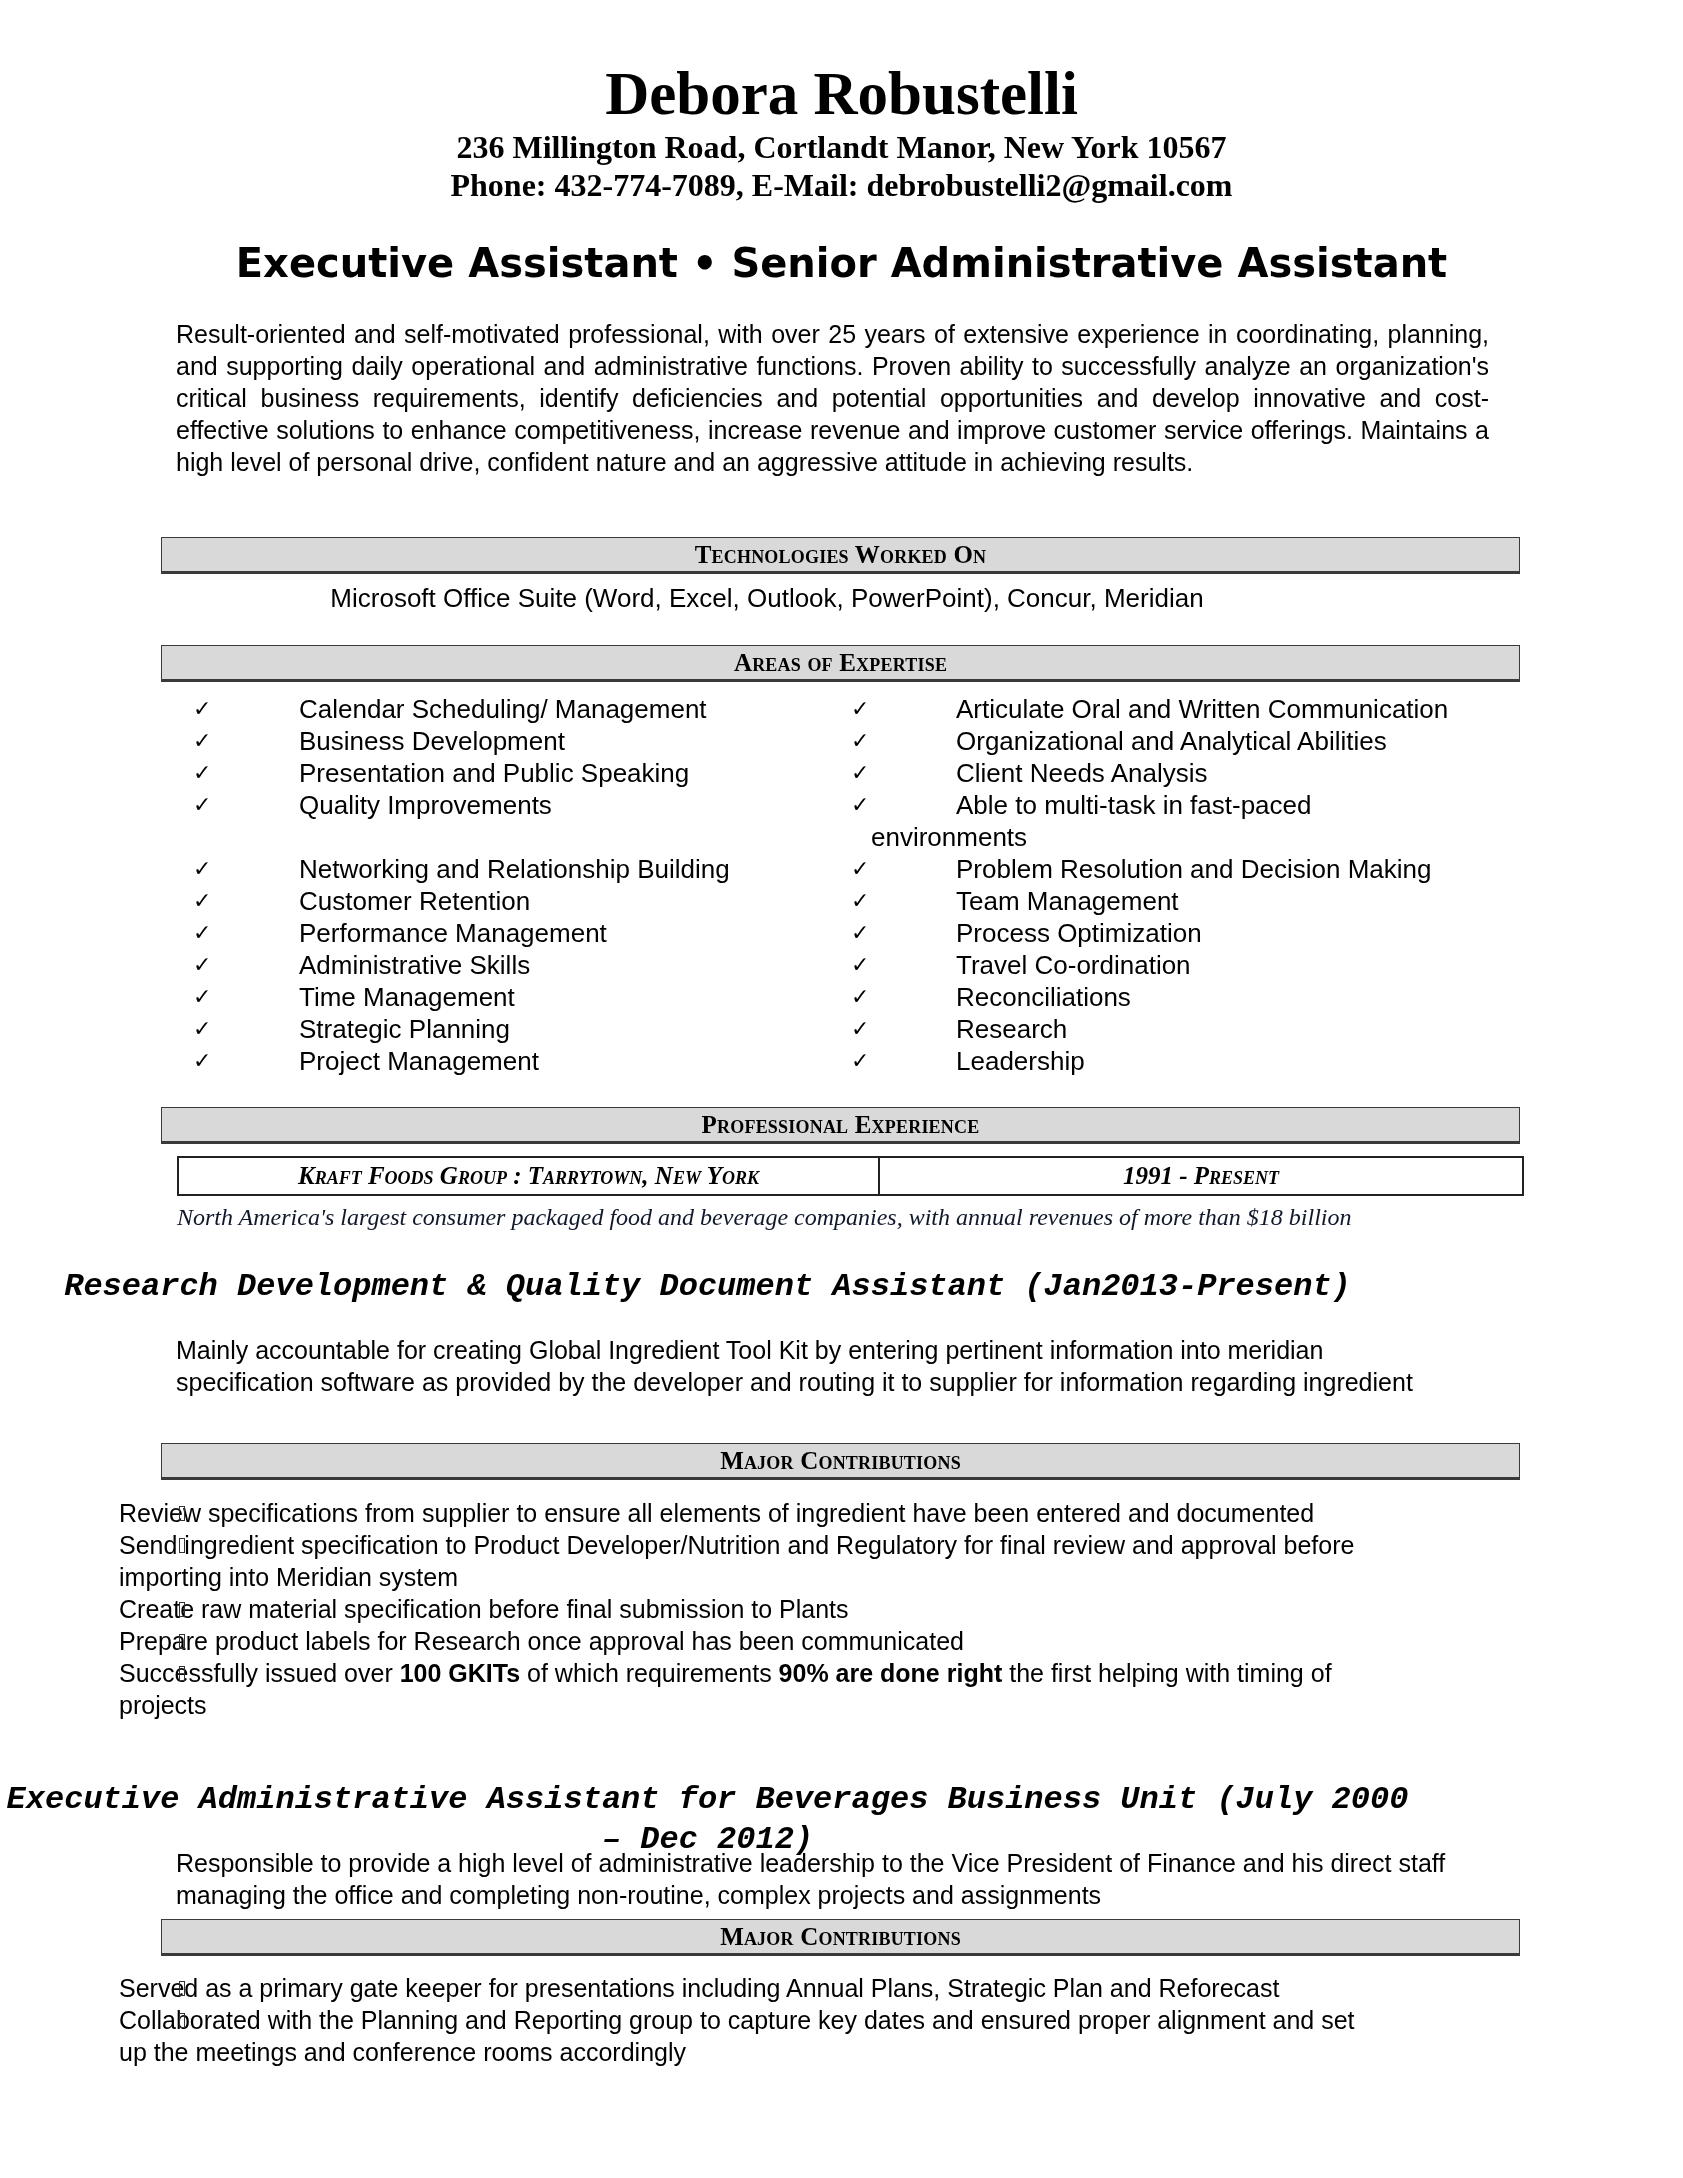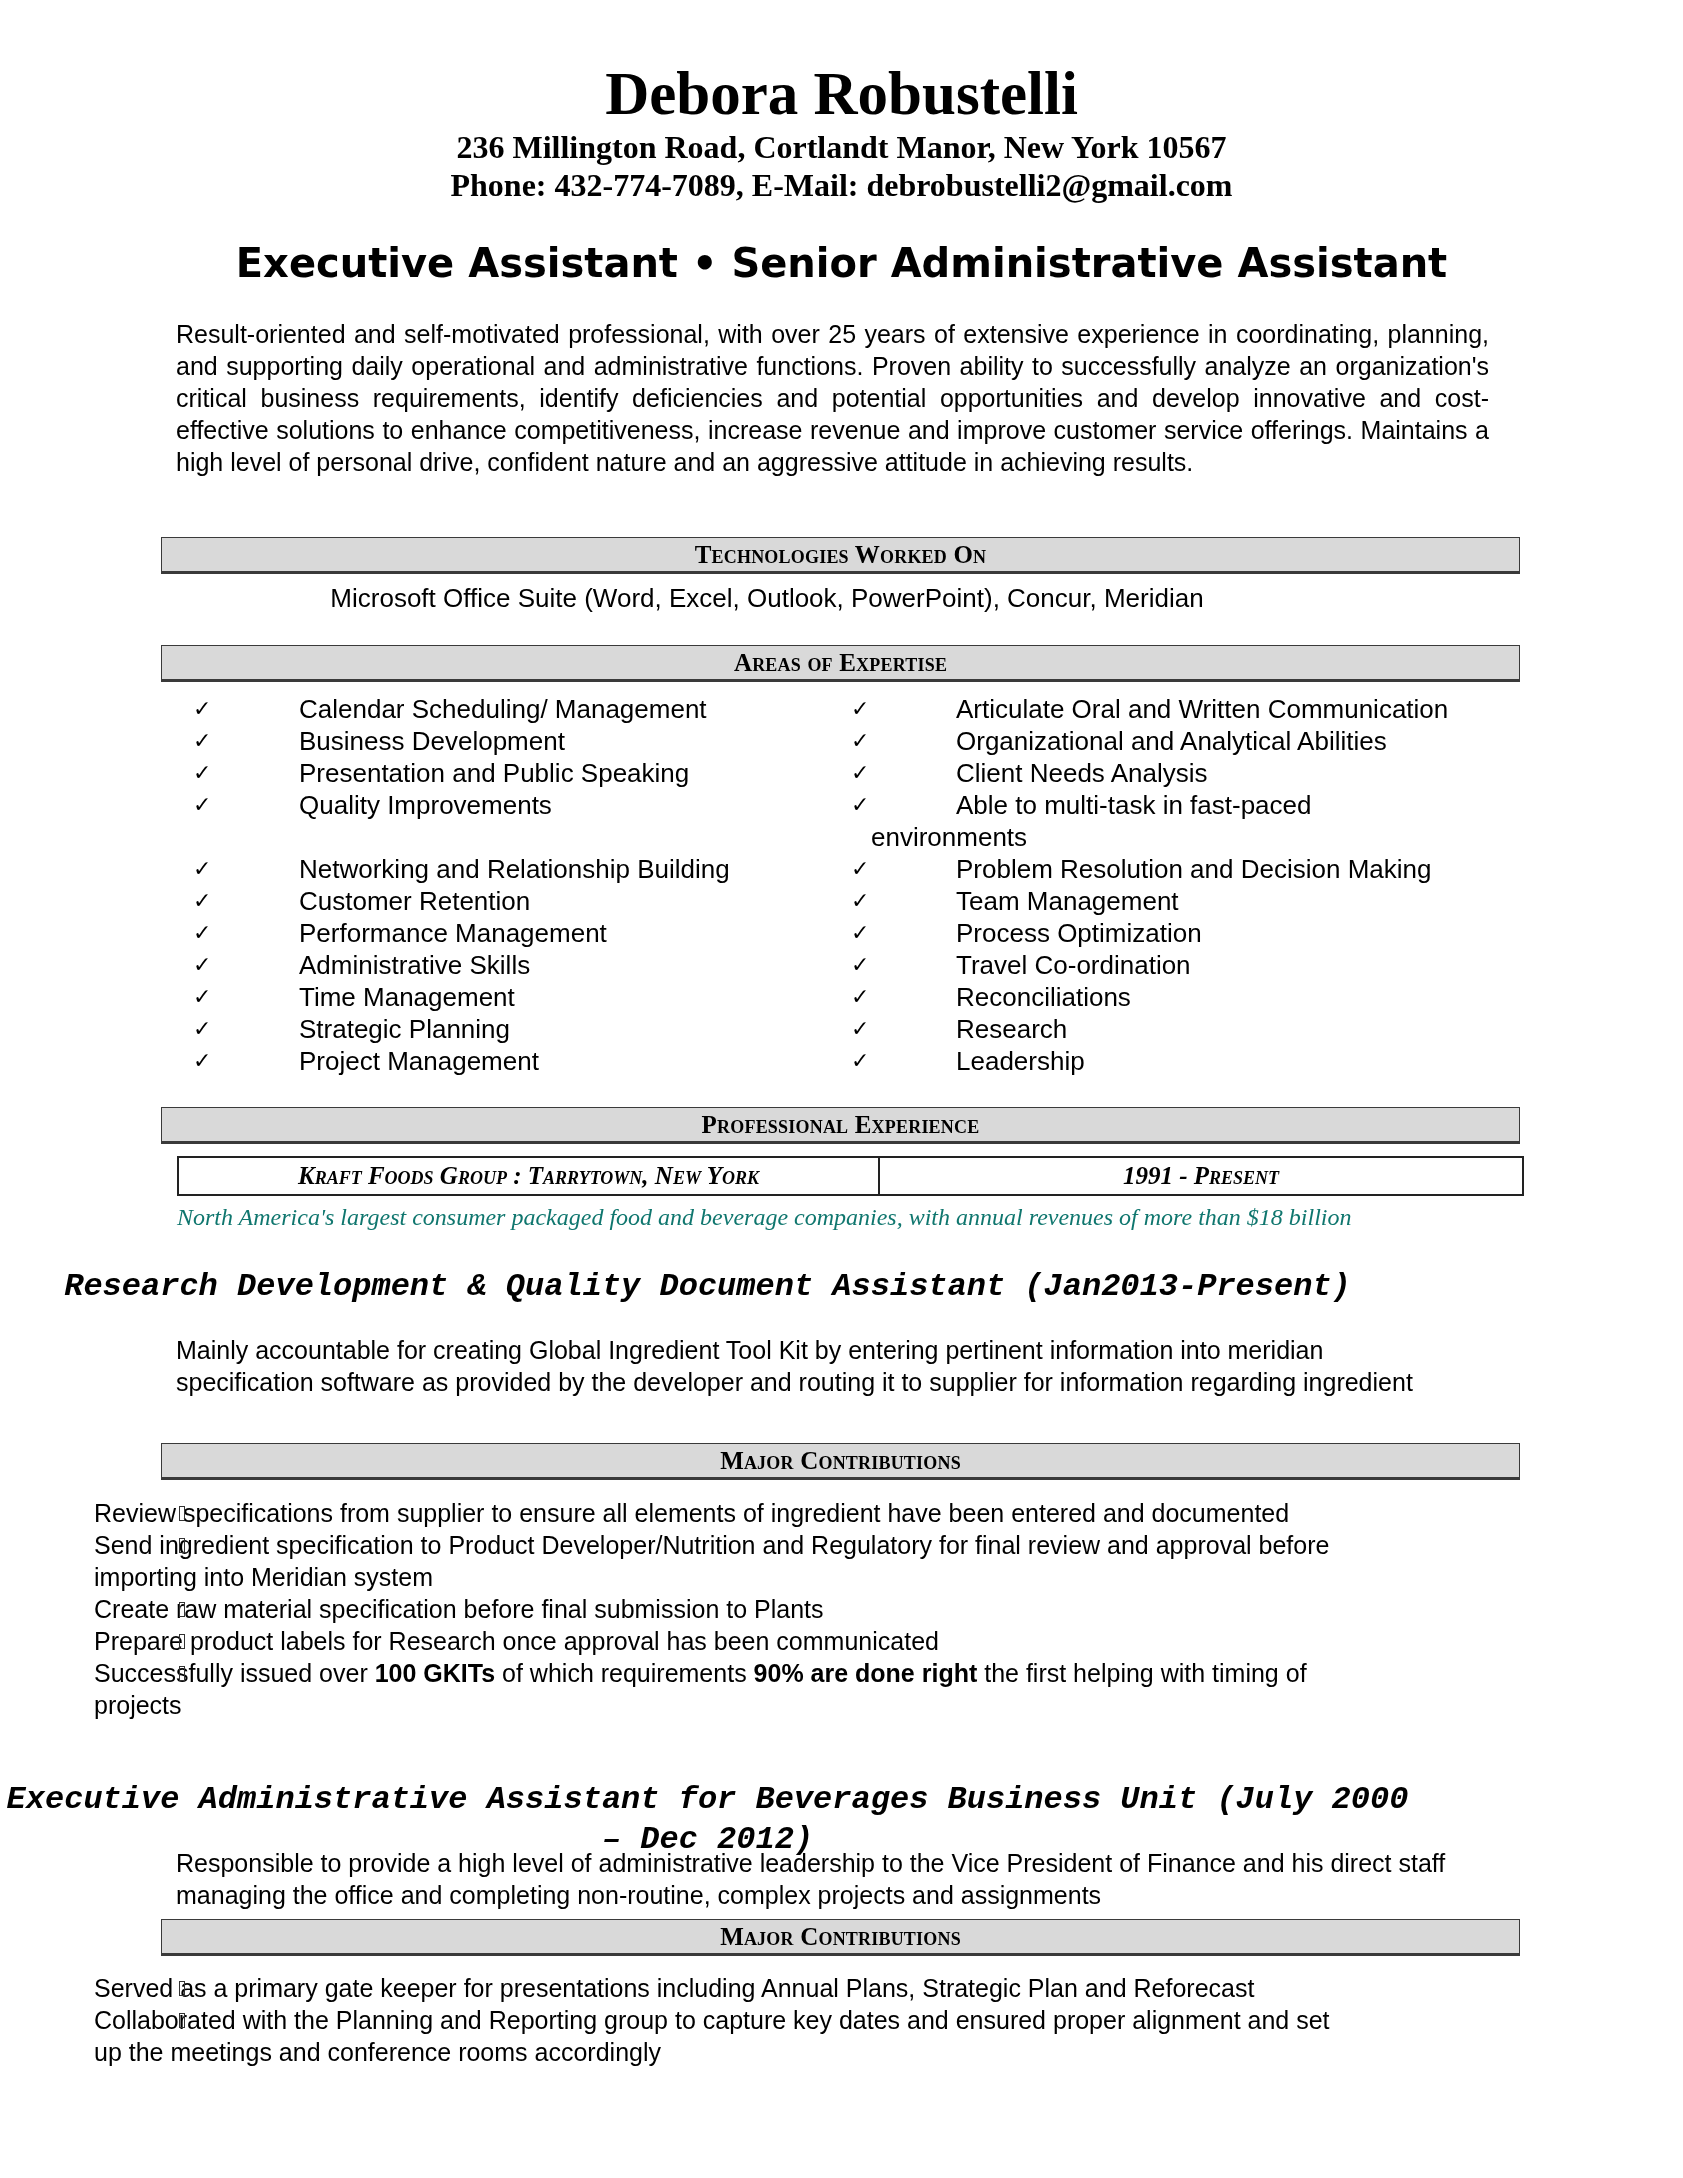--- a/index.html
+++ b/index.html
@@ -44,29 +44,29 @@
   .gap-row { height: 32px; }
 
   #bar-prof { top: 1107px; }
   #company-table { top: 1156px; left: 177px; width: 1347px; height: 40px; border: 2px solid #222;
                    display: flex; box-sizing: border-box; }
   #company-table .cell { font-family: "Liberation Serif", "DejaVu Serif", serif; font-style: italic; font-weight: bold;
                    font-variant: small-caps; font-size: 25px; line-height: 36px; text-align: center; }
   #company-name-cell { width: 699px; border-right: 2px solid #222; }
   #company-dates-cell { flex: 1; }
   #company-desc { top: 1201px; left: 177px; font-family: "Liberation Serif", "DejaVu Serif", serif; font-style: italic;
-                  font-size: 24px; line-height: 32px; white-space: nowrap; color: #0f766e; }
+                  font-size: 24px; line-height: 32px; white-space: nowrap; color: #0f172a; }
 
   .role-title { left: 0; width: 1415px; text-align: center; font-family: Liberation Mono, monospace;
                 font-style: italic; font-weight: bold; font-size: 32px; line-height: 40px; }
   #role1-title { top: 1267px; }
   #role1-desc { top: 1334px; }
   #bar-contrib1 { top: 1443px; }
   .bullets { left: 0; width: 1683px; font-size: 25px; line-height: 32px; }
-  .bullet { position: relative; padding-left: 94px; width: 1262px; }
+  .bullet { position: relative; padding-left: 119px; width: 1262px; }
   .bullet .tofu { position: absolute; left: 179px; top: 9px; width: 6px; height: 15px; border: 1px solid #333; box-sizing: border-box; }
   #contrib1 { top: 1497px; }
 
   #role2-title { top: 1780px; text-align: center; }
   #role2-desc { top: 1847px; }
   #bar-contrib2 { top: 1919px; }
   #contrib2 { top: 1972px; }
   b { font-weight: bold; }
 </style>
 </head>

